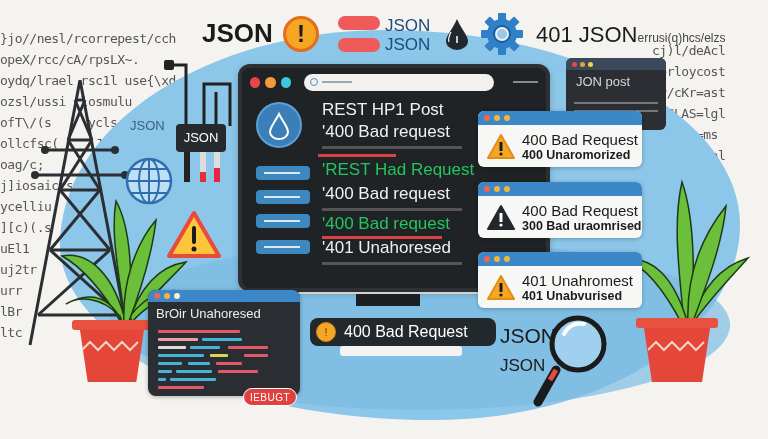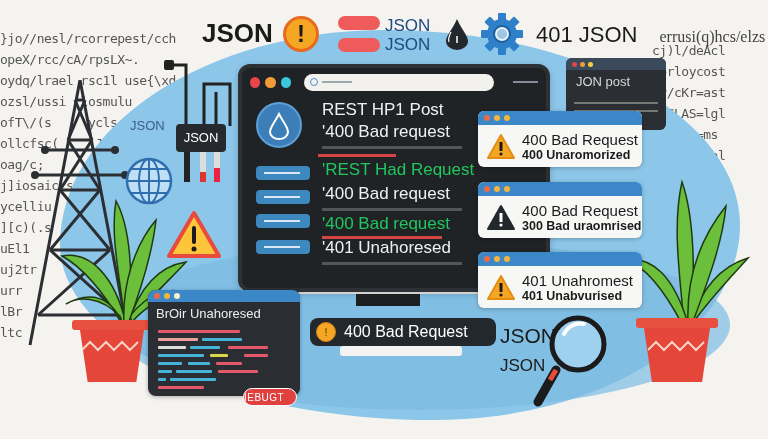--- a/index.html
+++ b/index.html
@@ -17,21 +17,21 @@
 
   
   .hdr-json { position: absolute; left: 202px; top: 18px; font-size: 26px; font-weight: bold; color: #1b1b1b; }
   .warn-circle { position: absolute; left: 283px; top: 16px; width: 36px; height: 36px; border-radius: 50%; background: #f5a623; border: 3px solid #e76b1f; color: #1b1b1b; font-weight: bold; font-size: 24px; text-align: center; line-height: 30px; }
   .red-pill { position: absolute; left: 338px; top: 16px; width: 42px; height: 14px; border-radius: 8px; background: #ef5a5a; }
   .red-pill.b { top: 38px; }
   .json-stack { position: absolute; left: 385px; top: 16px; color: #1e4a82; font-size: 17px; line-height: 19px; }
   .drop { position: absolute; left: 444px; top: 18px; width: 26px; height: 32px; }
   .gear { position: absolute; left: 480px; top: 12px; width: 44px; height: 44px; }
   .hdr-401 { position: absolute; left: 536px; top: 22px; font-size: 22px; color: #1b1b1b; }
-  .hdr-401 .scr { font-family: Liberation Serif, serif; font-size: 16px; color: #444; margin-left: 22px; }
+  .hdr-401 .scr { font-family: Liberation Sans, sans-serif; font-size: 12px; color: #444; margin-left: 0; }
 
   
   .monitor { position: absolute; left: 238px; top: 64px; width: 312px; height: 228px; background: #1f2326; border-radius: 12px; border: 4px solid #2d3135; box-shadow: 0 2px 6px rgba(0,0,0,.2); }
   .chrome { height: 28px; display: flex; align-items: center; padding: 0 8px; gap: 5px; }
   .dot { width: 11px; height: 11px; border-radius: 50%; }
   .urlbar { margin-left: 8px; width: 200px; height: 17px; background: #f2f1ee; border-radius: 9px; display: flex; align-items: center; padding-left: 6px; gap: 4px; }
   .url-ico { width: 8px; height: 8px; border: 1.5px solid #4a8fd0; border-radius: 50%; }
   .url-line { width: 30px; height: 2px; background: #9aa; }
   .chrome-menu { margin-left: 14px; width: 26px; height: 2px; background: #889; }
   .mon-body { position: relative; height: 176px; }
@@ -76,21 +76,21 @@
   .plant { position: absolute; }
   .pot { position: absolute; width: 64px; height: 50px; background: #e5463a; clip-path: polygon(0 0, 100% 0, 88% 100%, 12% 100%); }
   .pot-rim { position: absolute; height: 10px; background: #e8503f; border-radius: 3px; }
 
   
   .dev { position: absolute; left: 148px; top: 290px; width: 152px; height: 106px; background: #2a2e33; border-radius: 8px; overflow: hidden; box-shadow: 0 1px 4px rgba(0,0,0,.3); }
   .dev .bar { height: 12px; background: #3b87c7; display: flex; align-items: center; padding-left: 6px; gap: 4px; }
   .dev .bar .dot { width: 6px; height: 6px; }
   .dev .title { position: absolute; left: 8px; top: 16px; color: #eee; font-size: 13px; white-space: nowrap; }
   .dev .code { position: absolute; height: 3px; border-radius: 1px; }
-  .debug-btn { position: absolute; left: 243px; top: 388px; width: 54px; height: 18px; background: #e0413f; border-radius: 9px; color: #fff; font-size: 10px; line-height: 18px; letter-spacing: .5px; border: 1px solid #fff; }
+  .debug-btn { position: absolute; left: 243px; top: 388px; width: 54px; height: 18px; background: #e0413f; border-radius: 9px; color: #fff; font-size: 10px; text-align: center; line-height: 18px; letter-spacing: .5px; border: 1px solid #fff; }
 
   
   .err-pill { position: absolute; left: 310px; top: 318px; width: 186px; height: 28px; background: #23282d; border-radius: 8px; display: flex; align-items: center; padding-left: 6px; gap: 8px; }
   .err-pill .dot-ico { width: 20px; height: 20px; border-radius: 50%; background: #f5a623; border: 1px solid #d2841a; color: #6a3a00; font-size: 11px; text-align: center; line-height: 18px; }
   .err-pill span.txt { color: #fff; font-size: 16px; }
   .base-top { position: absolute; left: 340px; top: 346px; width: 122px; height: 10px; background: #f3f3f3; border-radius: 3px; }
   .kbd { position: absolute; left: 312px; top: 370px; width: 168px; height: 40px; background: #f2f4f6; border-radius: 4px; }
   .kbd .row { position: absolute; left: 10px; width: 148px; height: 2px; background: #8fb0ca; }
   .kbd .txt { position: absolute; left: 32px; top: 4px; font-size: 12px; color: #333; white-space: nowrap; }
 

